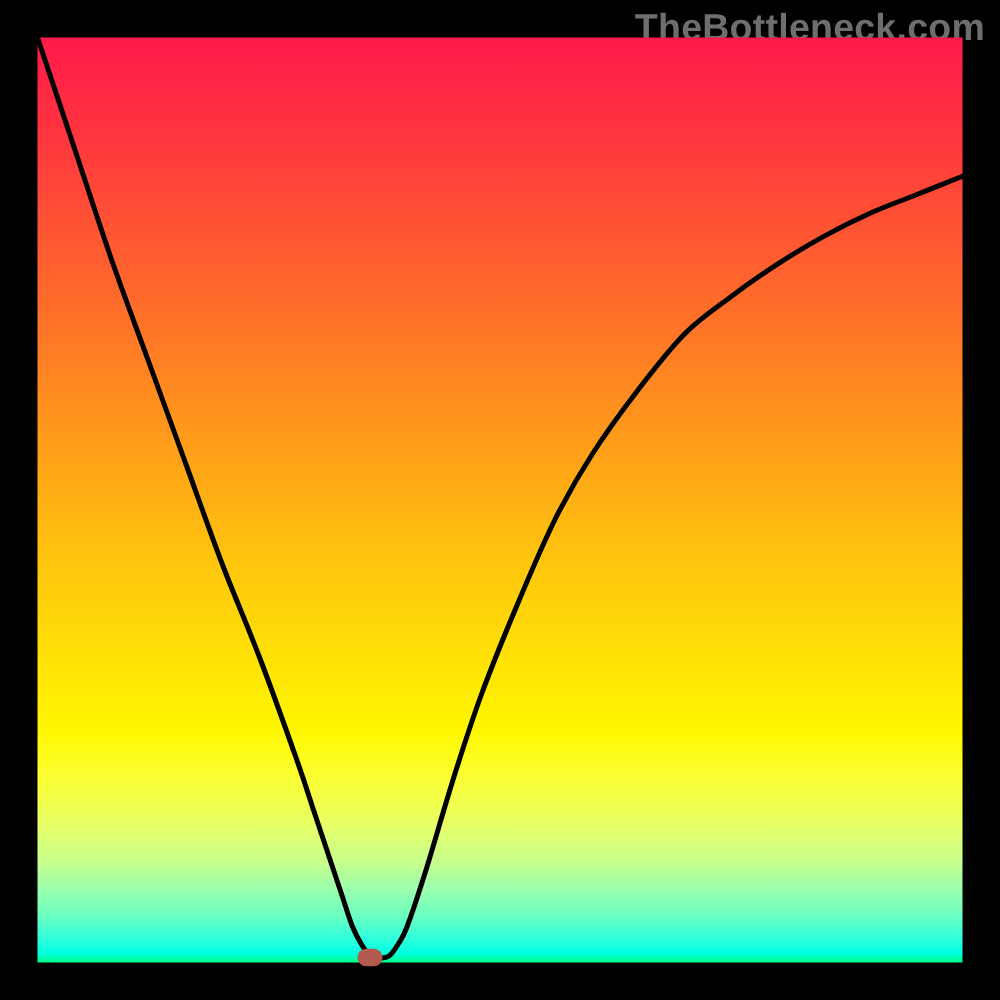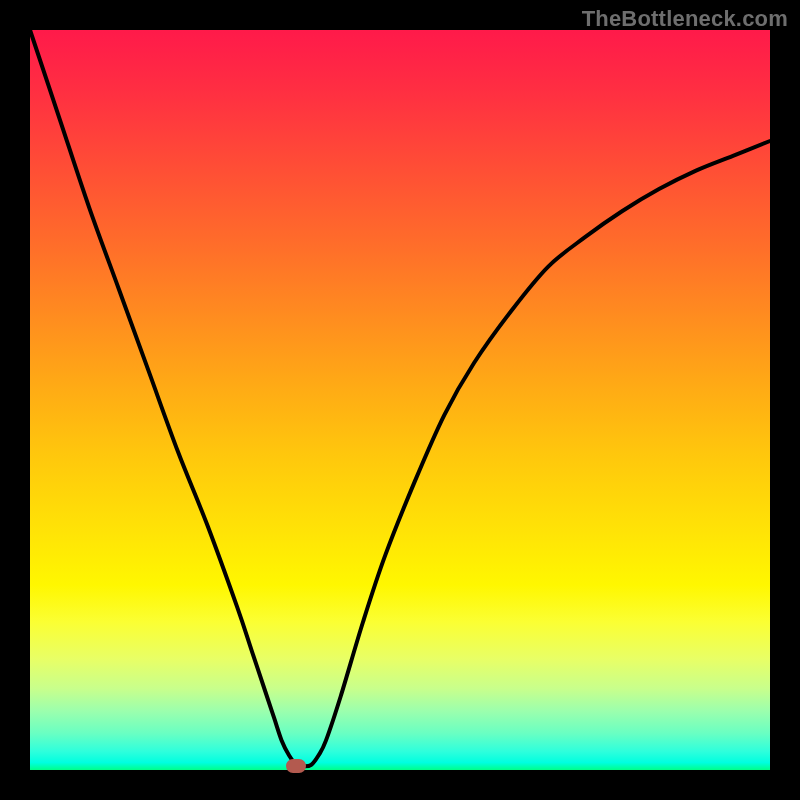--- a/index.html
+++ b/index.html
@@ -33,21 +33,21 @@
       #6affc2 95%,
       #2effdc 97.5%,
       #00ffe0 99%,
       #00ff88 100%);
   }
   .watermark {
     position: absolute;
     top: 6px;
     right: 12px;
     font-family: Arial, Helvetica, sans-serif;
-    font-size: 22px;
+    font-size: 30px;
     letter-spacing: 0.2px;
     color: #6e6e6e;
     font-weight: 600;
   }
   svg.curve {
     position: absolute;
     left: 0; top: 0;
     width: 100%; height: 100%;
     overflow: visible;
   }

